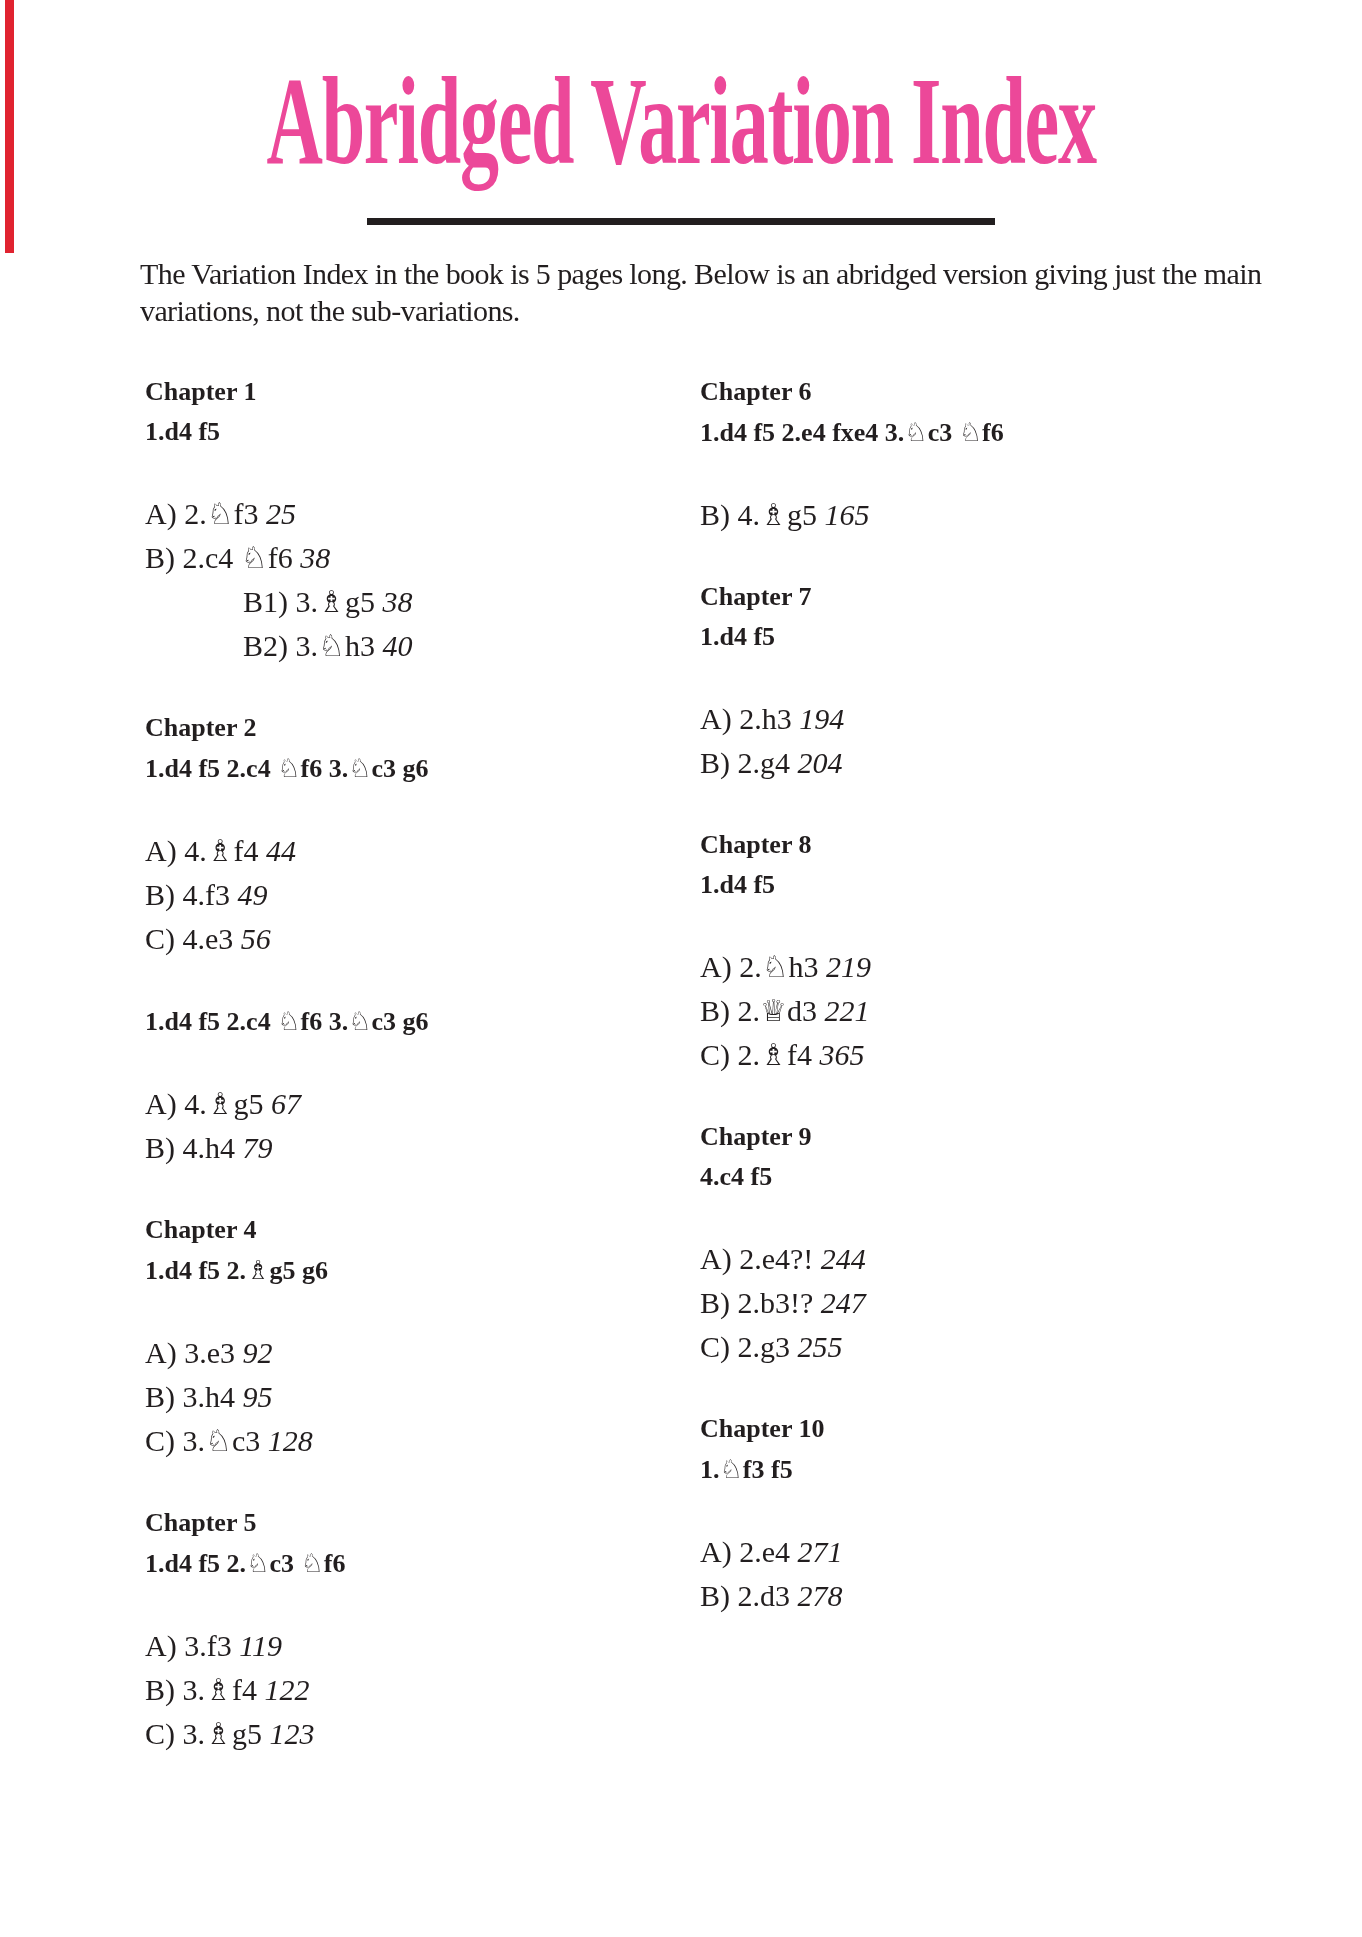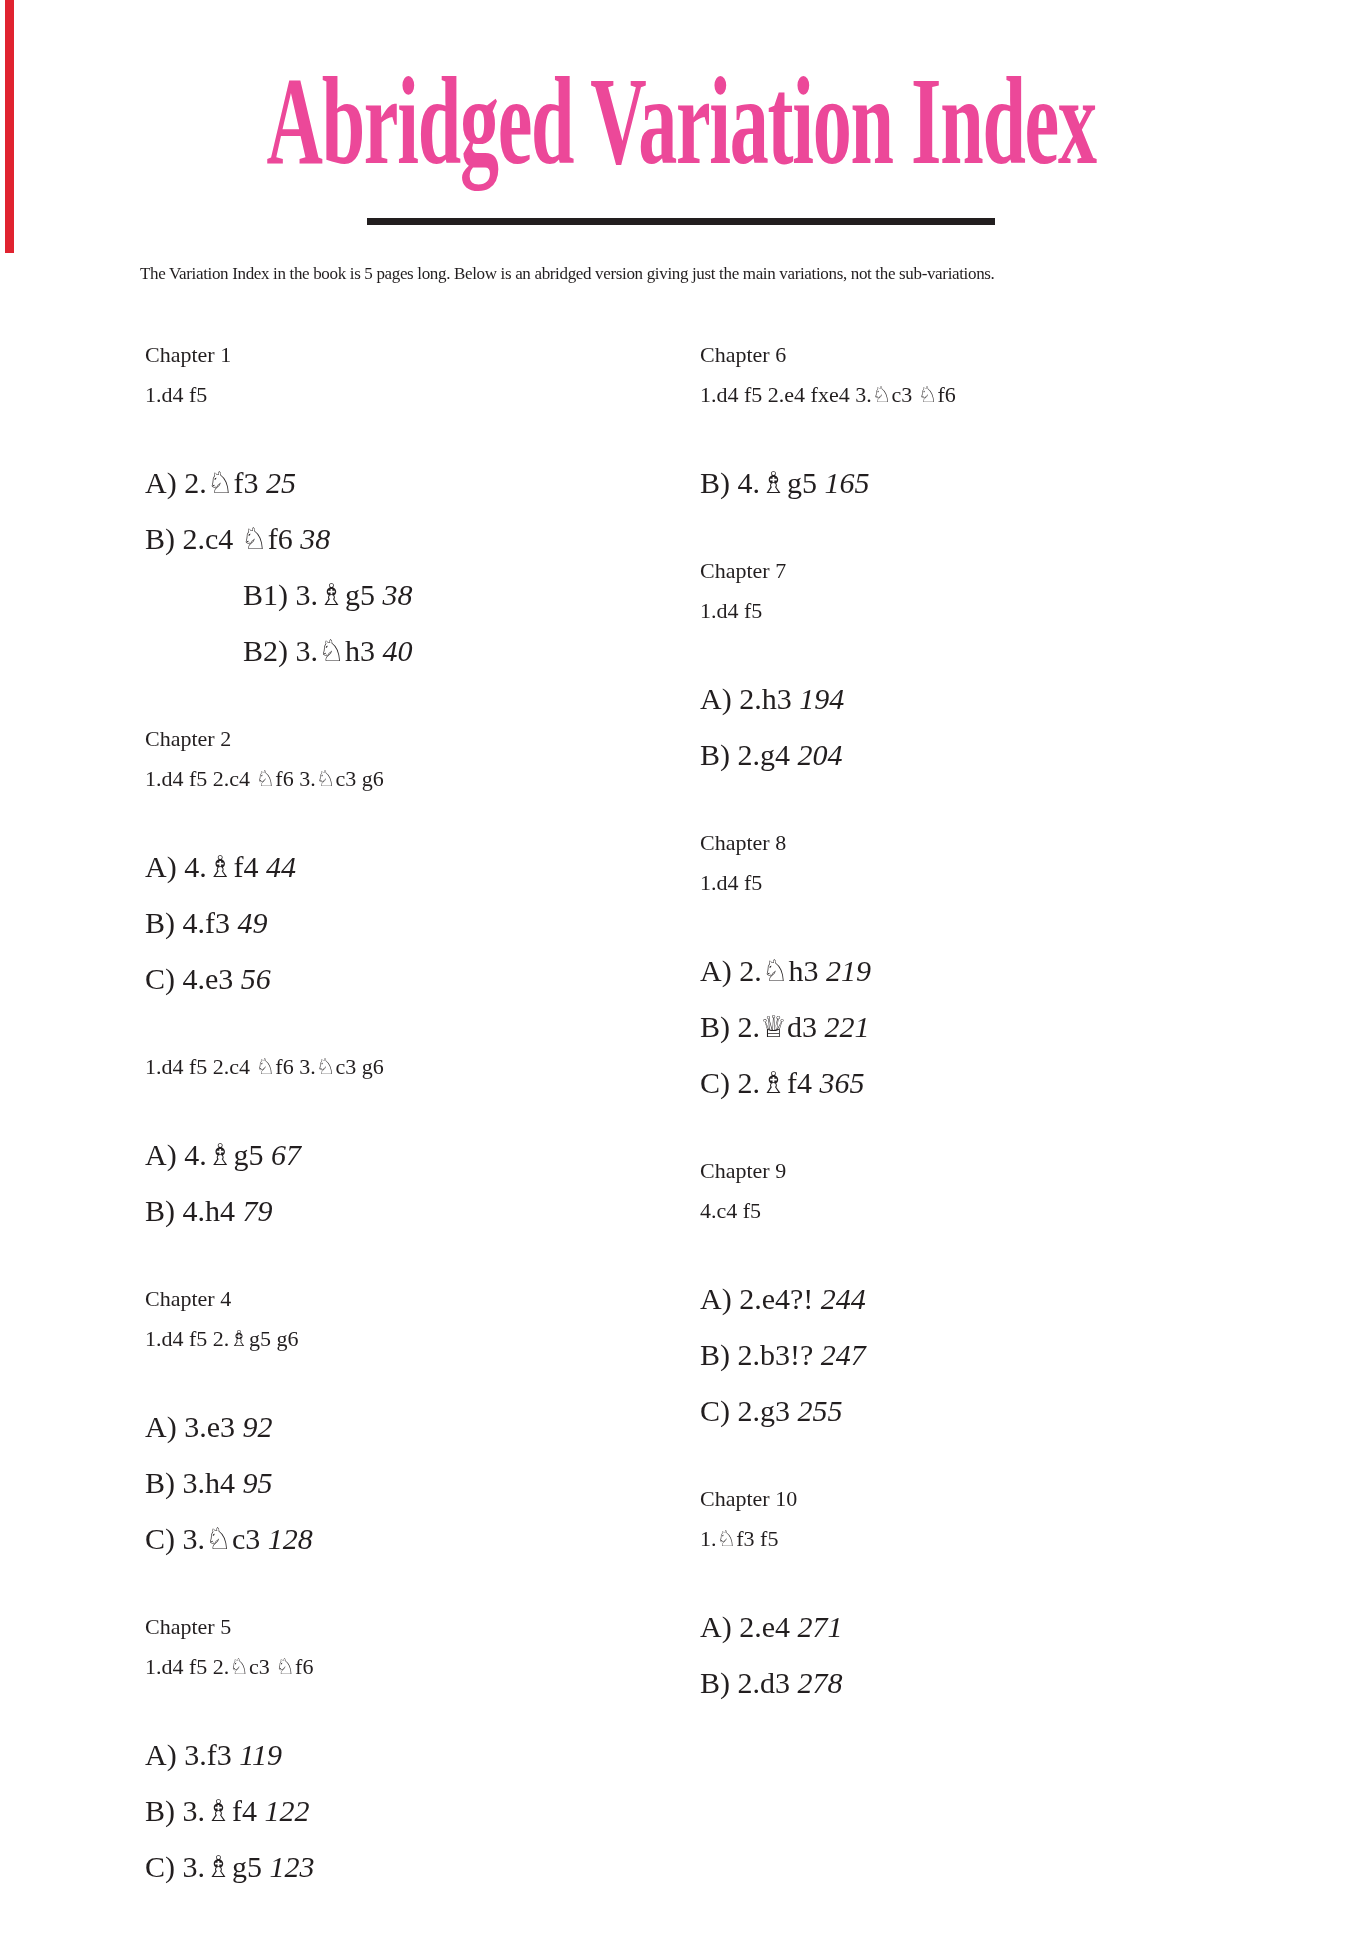--- a/index.html
+++ b/index.html
@@ -38,41 +38,41 @@
   }
   .title-rule {
     width: 628px;
     height: 7px;
     background: #221e1f;
     margin: 34px auto 0 auto;
   }
   .intro {
     margin: 30px 0 0 140px;
     width: 1180px;
-    font-size: 17px;
+    font-size: 30px;
     line-height: 37px;
     letter-spacing: -0.02em;
   }
   .cols {
     display: flex;
     margin-top: 43px;
     padding-left: 145px;
   }
   .col-left { width: 555px; }
   .col-right { flex: 1; }
   .chapter { margin-bottom: 40px; }
   .ch-title, .ch-line {
-    font-weight: normal;
-    font-size: 22px;
+    font-weight: bold;
+    font-size: 26px;
     line-height: 40px;
   }
   .ch-line { margin-bottom: 40px; }
   .var {
     font-size: 30px;
-    line-height: 56px;
+    line-height: 44px;
   }
   .var.indent { padding-left: 98px; }
   .page-num { font-style: italic; }
   .pc { font-family: "DejaVu Sans", sans-serif; }
 </style>
 </head>
 <body>
 
 <div class="edge-marker" style="background: rgb(224, 35, 48);"></div>
 

